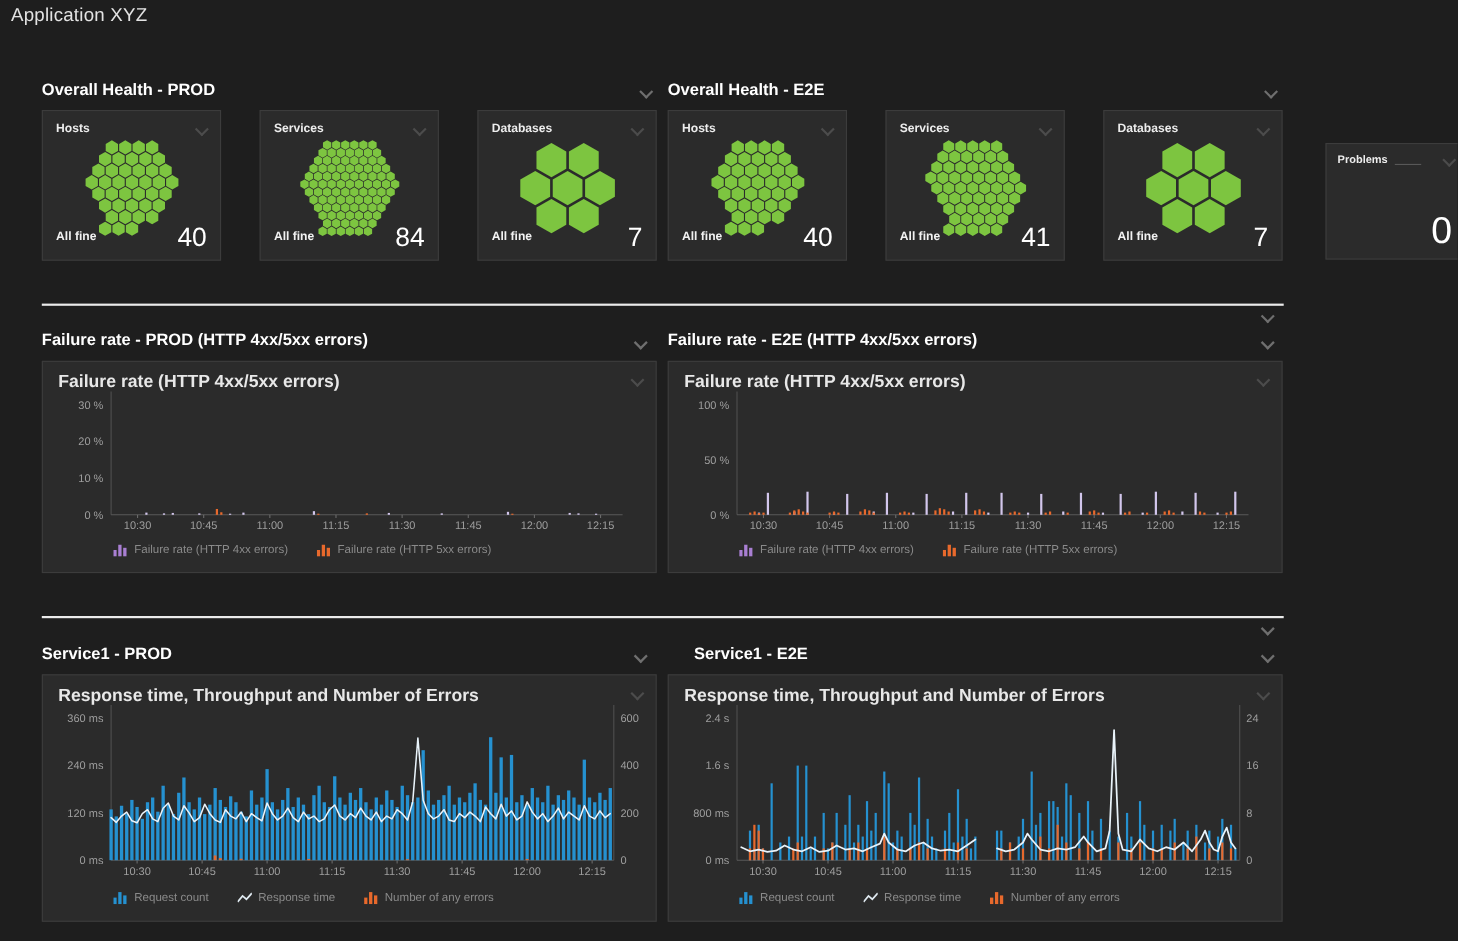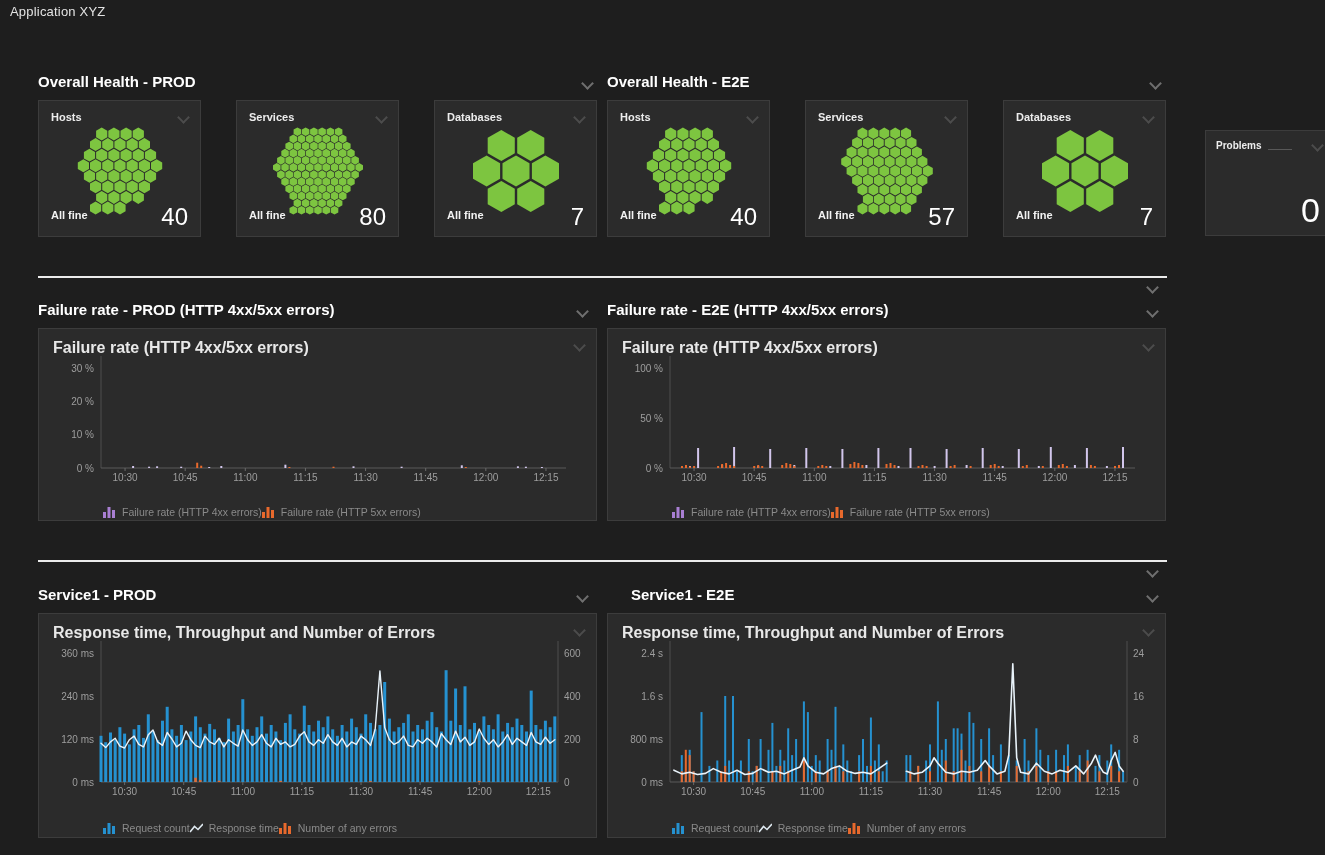--- a/index.html
+++ b/index.html
@@ -1,35 +1,35 @@
 <!DOCTYPE html>
 <html><head>
 <meta charset="utf-8">
 <style>
   html,body{margin:0;padding:0;background:#1e1e1e;}
   body{width:1325px;height:855px;position:relative;font-family:"Liberation Sans",sans-serif;overflow:hidden;color:#ddd;}
-  .page-title{position:absolute;left:10px;top:4px;font-size:13px;font-weight:400;color:#e3e3e3;letter-spacing:.2px;}
+  .page-title{position:absolute;left:10px;top:4px;font-size:17px;font-weight:400;color:#e3e3e3;letter-spacing:.2px;}
   .section-title{position:absolute;font-size:15px;font-weight:bold;color:#fff;}
   .chev{position:absolute;width:7px;height:7px;border-right:2px solid #6f6f6f;border-bottom:2px solid #6f6f6f;transform:rotate(45deg);}
   .chev.dim{border-color:#4c4c4c;}
   .tile{position:absolute;top:100px;width:163px;height:137px;background:#2b2b2b;border:1px solid #3c3c3c;box-sizing:border-box;}
   .tile-title{position:absolute;left:12px;top:10px;font-size:11px;font-weight:bold;color:#ededed;}
   .tile .honey{position:absolute;left:19px;top:26px;}
   .tile-foot{position:absolute;left:12px;right:12px;bottom:7px;display:flex;justify-content:space-between;align-items:center;}
   .tile-status{font-size:11px;font-weight:bold;color:#f2f2f2;padding-bottom:4px;}
   .tile-count{font-size:24px;font-weight:300;color:#fff;line-height:1;}
   .problems-tile{position:absolute;left:1205px;top:130px;width:128px;height:106px;background:#2b2b2b;border:1px solid #3c3c3c;box-sizing:border-box;}
   .problems-title{position:absolute;left:10px;top:9px;font-size:10px;font-weight:bold;color:#ededed;}
   .problems-line{position:absolute;left:62px;top:18px;width:24px;height:1px;background:#585858;}
   .problems-count{position:absolute;right:12px;bottom:8px;font-size:34px;font-weight:300;color:#fff;line-height:1;}
   .divider{position:absolute;left:38px;width:1129px;height:2px;background:#ebebeb;}
   .chart-tile{position:absolute;width:559px;background:#2b2b2b;border:1px solid #3c3c3c;box-sizing:border-box;}
   .ct-title{position:absolute;left:14px;top:10px;font-size:16px;font-weight:bold;color:#e8e8e8;}
   .chart-tile svg.chart{position:absolute;left:0;top:0;}
-  .legend{position:absolute;left:64px;display:flex;align-items:center;font-size:10.5px;color:#8a8a8a;margin-top:12px;}
+  .legend{position:absolute;left:64px;display:flex;gap:26px;align-items:center;font-size:10.5px;color:#8a8a8a;}
   .legend .li{display:flex;gap:6px;align-items:center;}
 </style>
 </head>
 <body>
 
 <div class="page-title">Application XYZ</div>
 
 <div class="section-title" style="left:38px;top:73px;">Overall Health - PROD</div>
 <span class="chev" style="left:583px;top:79px;"></span>
 <div class="section-title" style="left:607px;top:73px;">Overall Health - E2E</div>
@@ -182,21 +182,21 @@
       <path d="M37.3,64.6L41.1,66.8L41.1,71.2L37.3,73.3L33.5,71.2L33.5,66.8Z" fill="#7dc540"></path>
       <path d="M37.3,78.9L41.1,81.1L41.1,85.4L37.3,87.6L33.5,85.4L33.5,81.1Z" fill="#7dc540"></path>
       <path d="M45.5,78.9L49.3,81.1L49.3,85.4L45.5,87.6L41.7,85.4L41.7,81.1Z" fill="#7dc540"></path>
       <path d="M53.8,78.9L57.6,81.1L57.6,85.4L53.8,87.6L50.0,85.4L50.0,81.1Z" fill="#7dc540"></path>
       <path d="M62.0,78.9L65.8,81.1L65.8,85.4L62.0,87.6L58.2,85.4L58.2,81.1Z" fill="#7dc540"></path>
       <path d="M70.2,78.9L74.0,81.1L74.0,85.4L70.2,87.6L66.4,85.4L66.4,81.1Z" fill="#7dc540"></path>
       <path d="M78.5,78.9L82.3,81.1L82.3,85.4L78.5,87.6L74.7,85.4L74.7,81.1Z" fill="#7dc540"></path>
     </svg>
   <div class="tile-foot">
       <span class="tile-status">All fine</span>
-      <span class="tile-count">80</span>
+      <span class="tile-count">84</span>
     </div>
 </div>
 <div class="tile" style="left:434px;">
   <span class="tile-title">Databases</span>
   <span class="chev dim" style="right:12px;top:12px;"></span>
   <svg class="honey" width="124" height="88">
       <path d="M62.0,28.4L75.5,36.2L75.5,51.8L62.0,59.6L48.5,51.8L48.5,36.2Z" fill="#7dc540"></path>
       <path d="M47.3,53.9L60.8,61.7L60.8,77.3L47.3,85.1L33.7,77.3L33.7,61.7Z" fill="#7dc540"></path>
       <path d="M76.7,53.9L90.3,61.7L90.3,77.3L76.7,85.1L63.2,77.3L63.2,61.7Z" fill="#7dc540"></path>
       <path d="M91.4,28.4L105.0,36.2L105.0,51.8L91.4,59.6L77.9,51.8L77.9,36.2Z" fill="#7dc540"></path>
@@ -317,21 +317,21 @@
       <path d="M70.2,0.5L75.2,3.4L75.2,9.2L70.2,12.1L65.2,9.2L65.2,3.4Z" fill="#7dc540"></path>
       <path d="M59.3,0.5L64.3,3.4L64.3,9.2L59.3,12.1L54.3,9.2L54.3,3.4Z" fill="#7dc540"></path>
       <path d="M48.4,0.5L53.4,3.4L53.4,9.2L48.4,12.1L43.4,9.2L43.4,3.4Z" fill="#7dc540"></path>
       <path d="M37.5,0.5L42.5,3.4L42.5,9.2L37.5,12.1L32.5,9.2L32.5,3.4Z" fill="#7dc540"></path>
       <path d="M32.1,9.9L37.1,12.8L37.1,18.6L32.1,21.5L27.1,18.6L27.1,12.8Z" fill="#7dc540"></path>
       <path d="M26.6,19.4L31.6,22.3L31.6,28.0L26.6,30.9L21.6,28.0L21.6,22.3Z" fill="#7dc540"></path>
       <path d="M21.2,28.8L26.2,31.7L26.2,37.5L21.2,40.4L16.2,37.5L16.2,31.7Z" fill="#7dc540"></path>
     </svg>
   <div class="tile-foot">
       <span class="tile-status">All fine</span>
-      <span class="tile-count">57</span>
+      <span class="tile-count">41</span>
     </div>
 </div>
 <div class="tile" style="left:1003px;">
   <span class="tile-title">Databases</span>
   <span class="chev dim" style="right:12px;top:12px;"></span>
   <svg class="honey" width="124" height="88">
       <path d="M62.0,28.4L75.5,36.2L75.5,51.8L62.0,59.6L48.5,51.8L48.5,36.2Z" fill="#7dc540"></path>
       <path d="M47.3,53.9L60.8,61.7L60.8,77.3L47.3,85.1L33.7,77.3L33.7,61.7Z" fill="#7dc540"></path>
       <path d="M76.7,53.9L90.3,61.7L90.3,77.3L76.7,85.1L63.2,77.3L63.2,61.7Z" fill="#7dc540"></path>
       <path d="M91.4,28.4L105.0,36.2L105.0,51.8L91.4,59.6L77.9,51.8L77.9,36.2Z" fill="#7dc540"></path>

